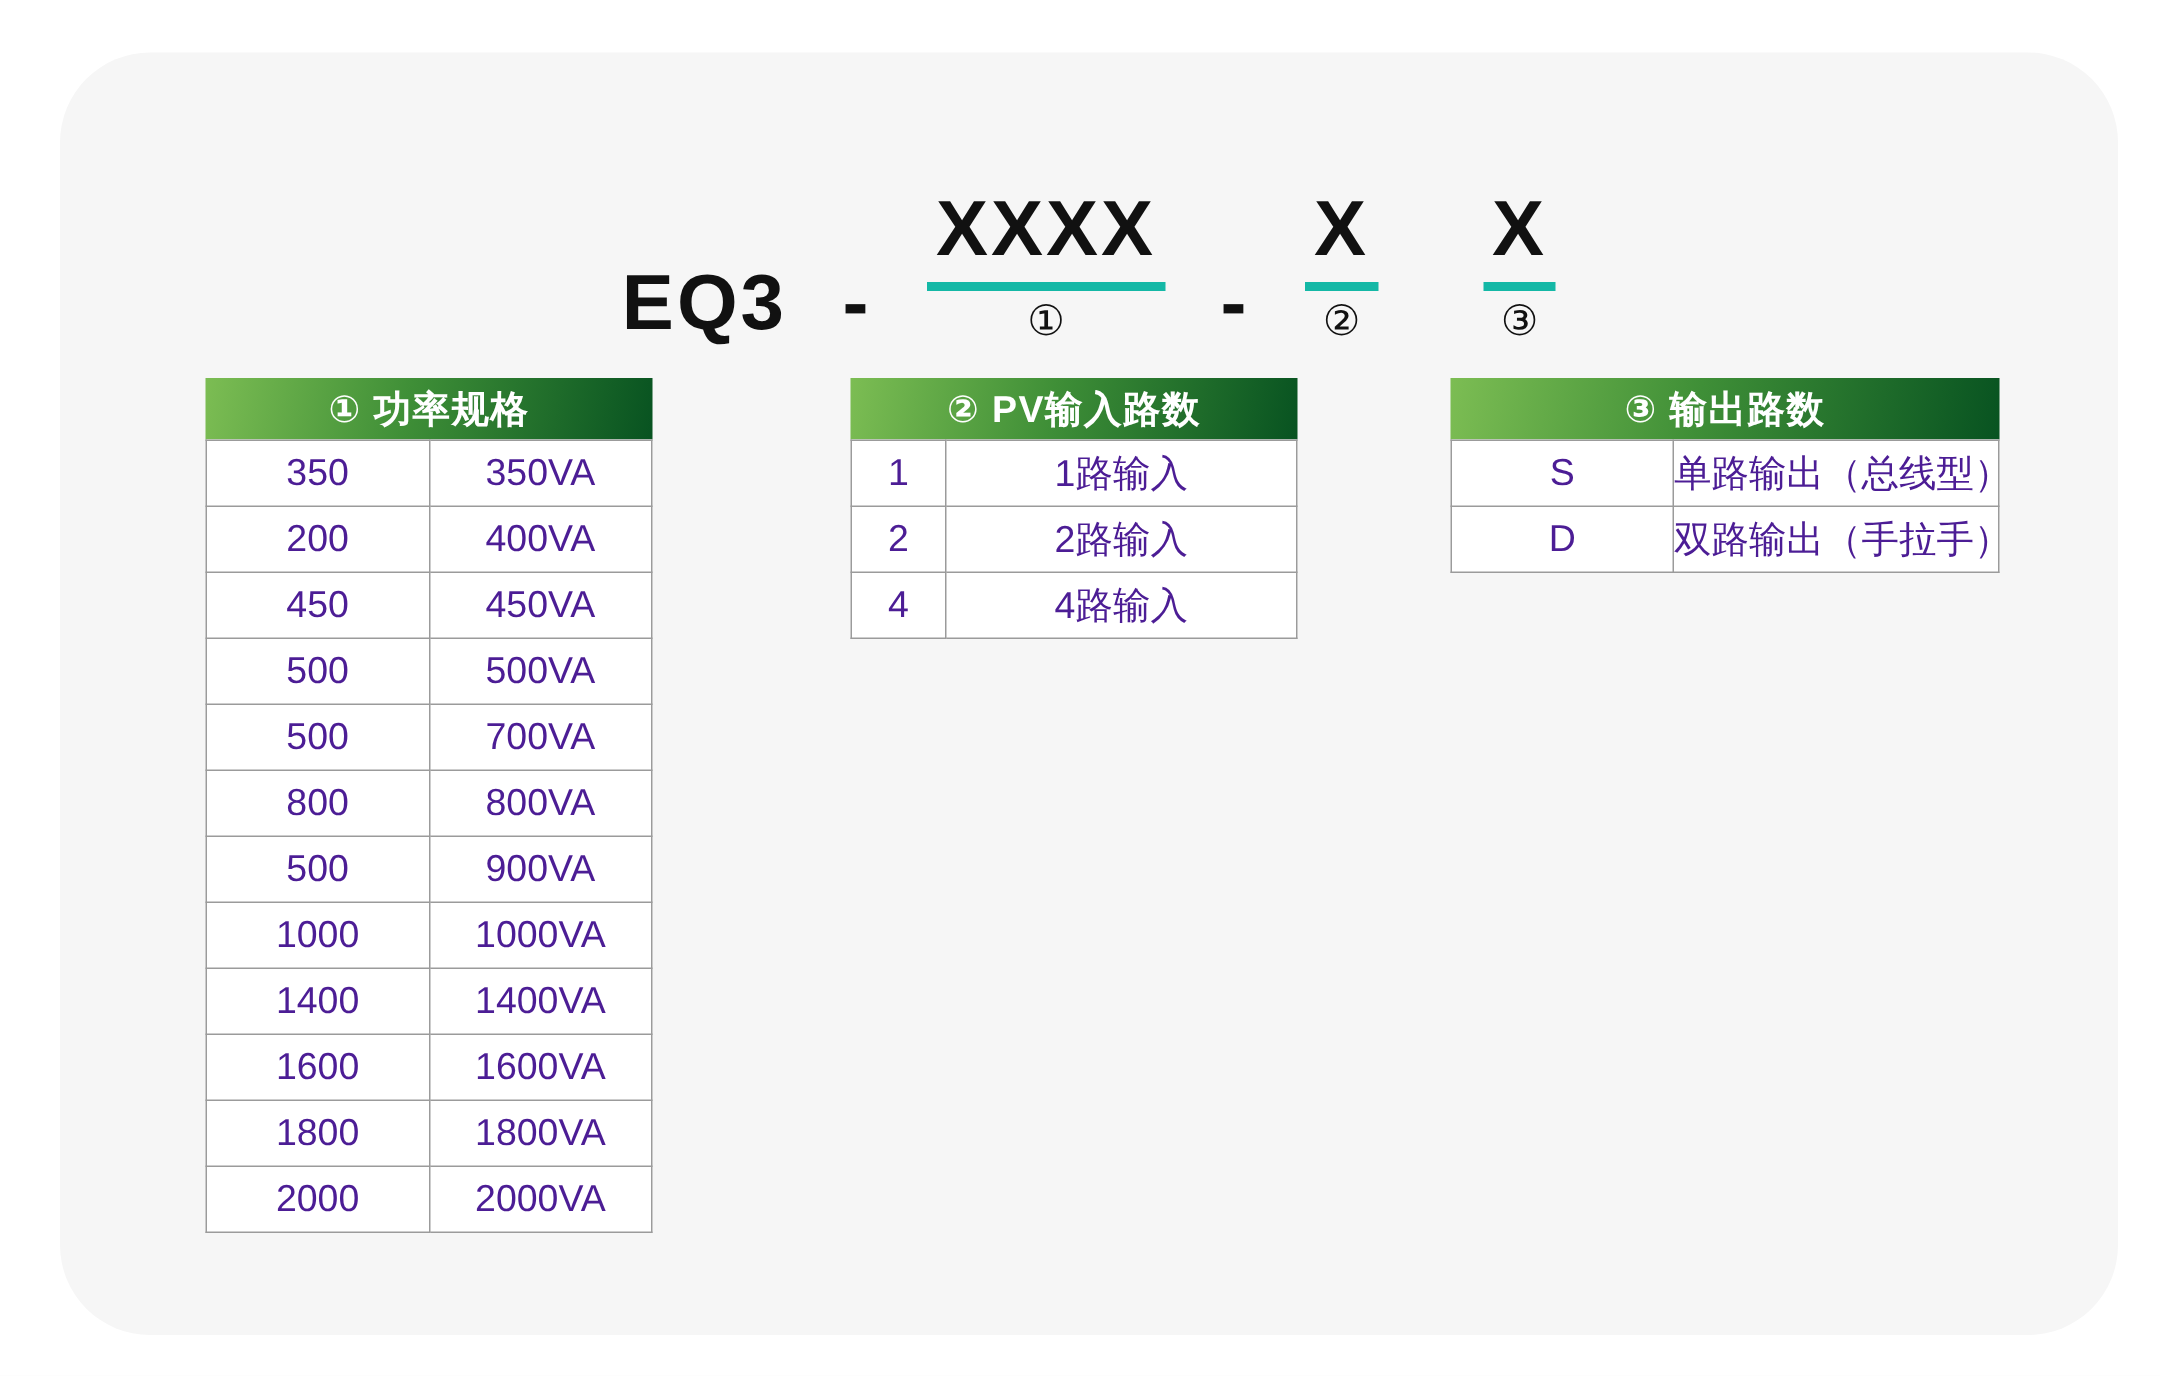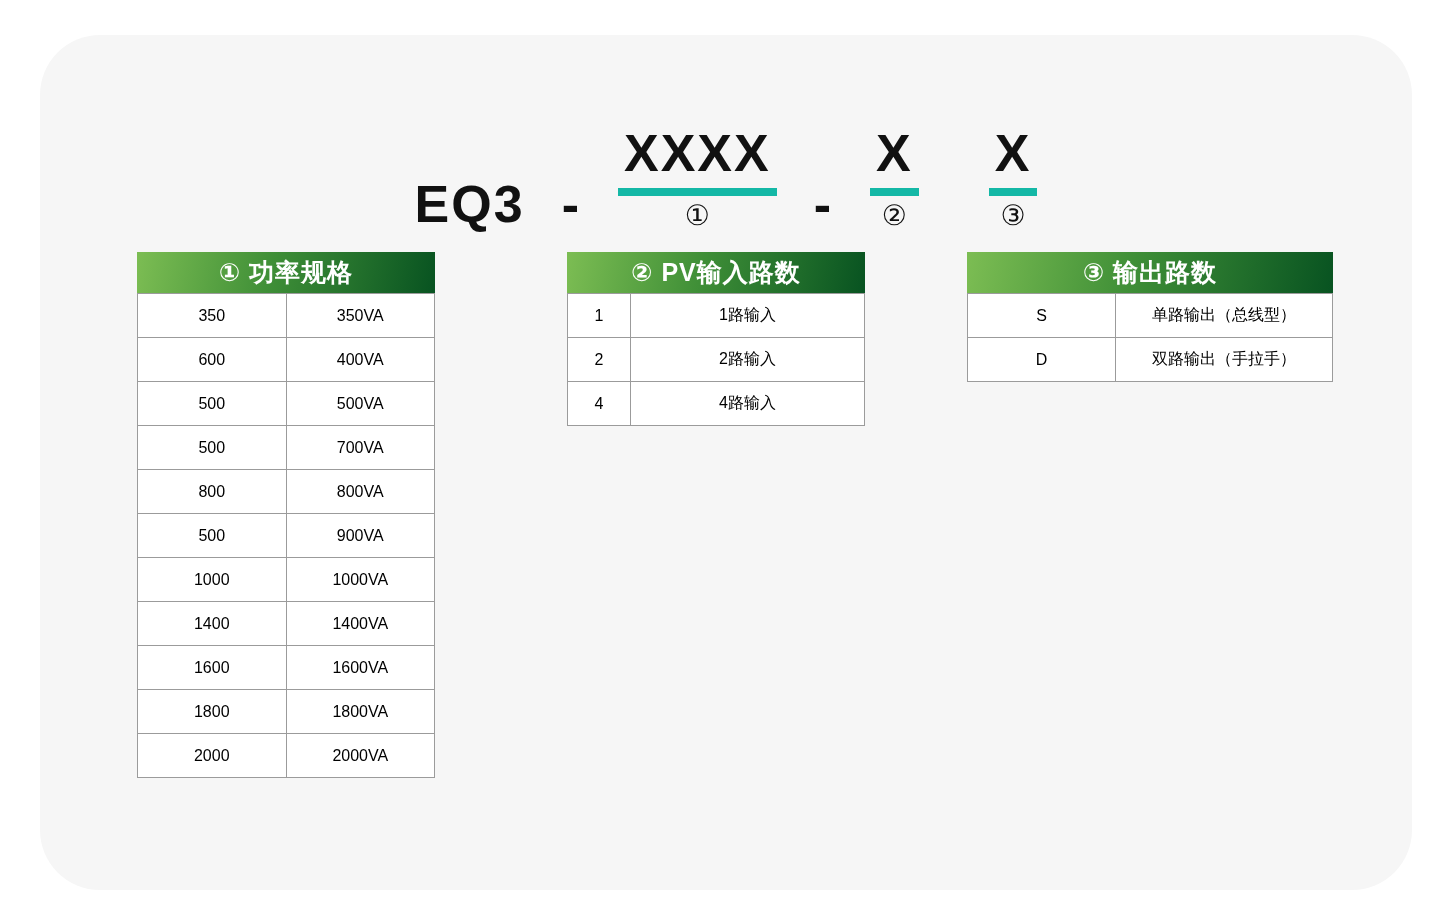--- a/index.html
+++ b/index.html
@@ -35,21 +35,21 @@
     white-space: pre;
   }
   .seg-dash { margin: 0 13px; }
   .seg-marked {
     display: inline-flex;
     flex-direction: column;
     align-items: center;
   }
   .seg-marked .seg-code {
     padding: 0 6px 9px;
-    border-bottom: 8px solid #14b8a6;
+    border-bottom: 6px solid #14b8a6;
   }
   .seg-gap { margin-left: 46px; }
   .seg-marker {
     margin-top: 6px;
     font-size: 28px;
     font-weight: 400;
     line-height: 1;
     color: #111111;
   }
 
@@ -74,22 +74,22 @@
     width: 100%;
     border-collapse: collapse;
     table-layout: fixed;
     background: #ffffff;
   }
   .tbl td {
     border: 1px solid #9b9b9b;
     height: 44px;
     text-align: center;
     vertical-align: middle;
-    font-size: 16px;
-    color: #000000;
+    font-size: 25px;
+    color: #4c1d95;
     overflow: hidden;
     white-space: nowrap;
   }
   .tbl-2 td:first-child { width: 63px; }
   .tbl-3 td:first-child { width: 148px; }
 </style>
 </head>
 <body>
 
 <div class="card">
@@ -114,22 +114,26 @@
 
   <div class="tbl tbl-1">
     <div class="tbl-header">① 功率规格</div>
     <table>
       <tbody>
           <tr>
             <td>350</td>
             <td>350VA</td>
           </tr>
           <tr>
-            <td>600</td>
+            <td>200</td>
             <td>400VA</td>
+          </tr>
+          <tr>
+            <td>450</td>
+            <td>450VA</td>
           </tr>
           <tr>
             <td>500</td>
             <td>500VA</td>
           </tr>
           <tr>
             <td>500</td>
             <td>700VA</td>
           </tr>
           <tr>

